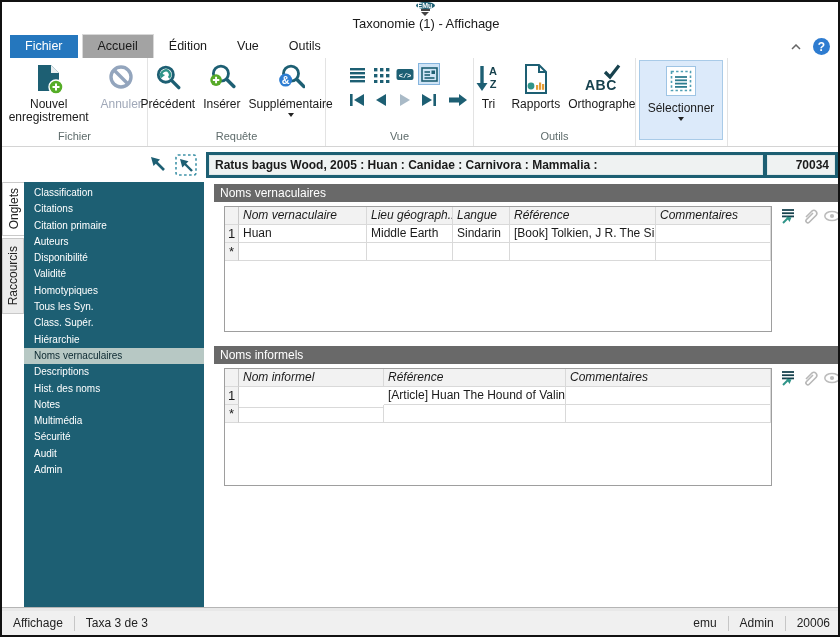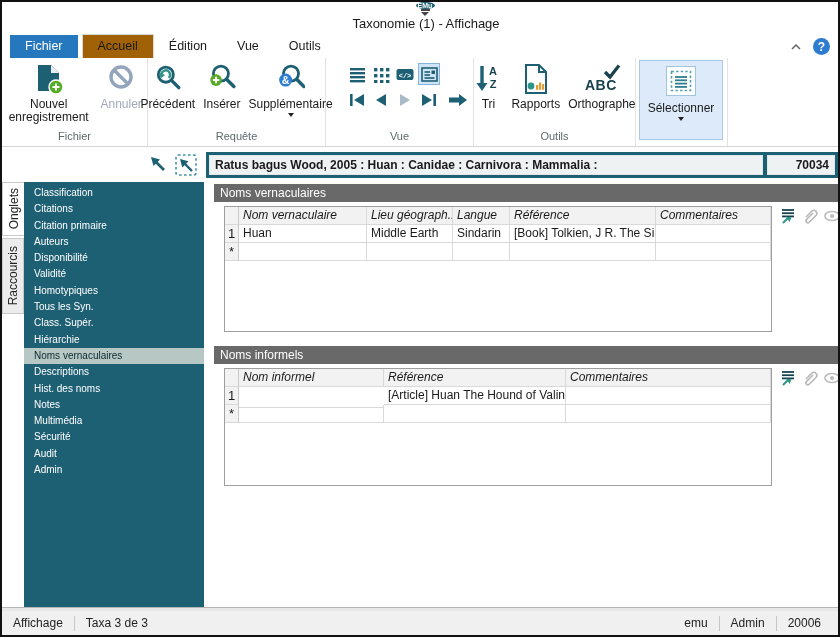--- a/index.html
+++ b/index.html
@@ -18,21 +18,21 @@
   .qat .bar { width:9px; height:2px; background:#444; }
   .qat .tri { width:0; height:0; border-left:4px solid transparent; border-right:4px solid transparent; border-top:4px solid #444; }
   .title-text { font-size:13px; color:#1a1a1a; margin-left:2px; }
   .win-controls { margin-left:auto; display:flex; height:30px; }
   .win-btn { width:44px; display:flex; align-items:center; justify-content:center; font-size:13px; color:#222; }
   .win-btn.max span { display:block; width:10px; height:10px; border:1px solid #222; }
   
   .tabrow { height:26px; display:flex; align-items:flex-end; padding-left:8px; background:#fff; position:relative; }
   .rtab { font-size:12.5px; padding:4px 15px 5px; color:#1a1a1a; }
   .rtab.file { background:#2577be; color:#fff; margin-right:4px; }
-  .rtab.sel { border:1px solid #d8d8d8; border-bottom:none; background:#a16207;margin-top:28px; }
+  .rtab.sel { border:1px solid #d8d8d8; border-bottom:none; background:#a3a3a3;margin-top:28px; }
   .tab-right { position:absolute; right:8px; top:6px; display:flex; align-items:center; gap:12px; }
   .chevron-up { width:10px; height:6px; }
   .help-circle { width:17px; height:17px; border-radius:50%; background:#2e7cd0; color:#fff;
                  font-size:12px; font-weight:bold; display:flex; align-items:center; justify-content:center; }
   
   .ribbon { height:89px; display:flex; border-bottom:1px solid #d4d4d4; background:#fff; }
   .rgroup { display:flex; flex-direction:column; border-right:1px solid #e3e3e3; }
   .rgroup-body { flex:1; display:flex; align-items:flex-start; justify-content:center; padding-top:3px; }
   .rgroup-label { text-align:center; color:#5e6b6b; font-size:11px; padding:1px 6px 4px; }
   .bigbtn { display:flex; flex-direction:column; align-items:center; padding:2px 4px; }
@@ -459,16 +459,16 @@
   <div class="status-sep"></div>
   <div class="statusbar">
     <div class="st-item">Affichage</div>
     <div class="st-sep"></div>
     <div class="st-item">Taxa 3 de 3</div>
     <div class="spacer"></div>
     <div class="st-item">emu</div>
     <div class="st-sep"></div>
     <div class="st-item">Admin</div>
     <div class="st-sep"></div>
-    <div class="st-item" style="padding-right:17px">20006</div>
+    <div class="st-item" style="padding-right:8px">20006</div>
   </div>
 
 </div>
 
 </body></html>

